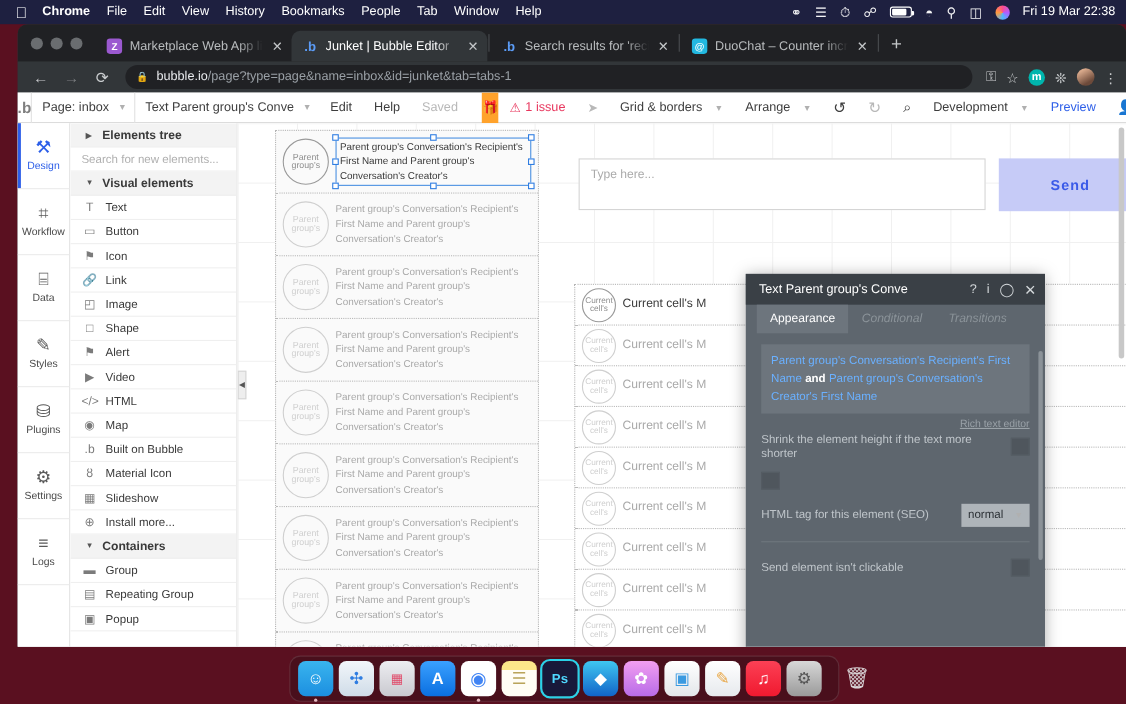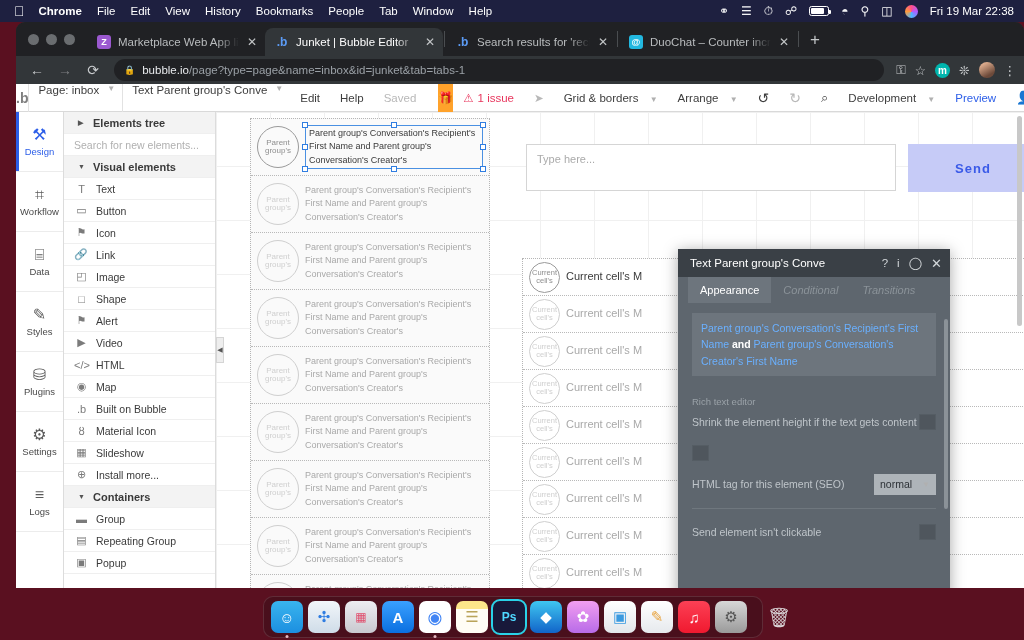--- a/index.html
+++ b/index.html
@@ -64,21 +64,21 @@
            font-size:10px; display:flex; align-items:center; justify-content:center; font-weight:bold;}
   .avatar-ph { width:16px; height:16px; border-radius:50%;
                background:linear-gradient(150deg,#d8a88a 20%,#6d4a3a 75%); }
 
   
   .bubble { position:absolute; top:84px; left:16px; width:1008px; height:504px;
             background:#fff; overflow:hidden; }
   .btoolbar { height:28px; display:flex; align-items:center;
               border-bottom:1px solid #d9d9d9; font-size:11.5px; color:#333; }
   .blogo { width:24px; text-align:center; font-size:14px; color:#7f7f7f; font-weight:bold; }
-  .tsel { display:flex; align-items:flex-start; justify-content:space-between;
+  .tsel { display:flex; align-items:center; justify-content:space-between;
           height:28px; padding:0 7px 0 9px; border-left:1px solid #e2e2e2; }
   .tsel .cap { color:#3d3d3d; white-space:nowrap; overflow:hidden; }
   .caret { color:#b0b0b0; font-size:8px; margin-left:8px; }
   .tbtn { padding:0 10px; color:#3d3d3d; white-space:nowrap; }
   .tbtn.dim { color:#b8b8b8; }
   .gift { width:22px; height:28px; background:#ffa22b; display:flex;
           align-items:center; justify-content:center; font-size:12px; }
   .issue { display:flex; align-items:center; gap:4px; color:#e8365d; padding:0 10px; white-space:nowrap;}
   .sepv { width:1px; height:28px; background:#e2e2e2; }
   .link-blue { color:#2c5ee8; }
@@ -163,21 +163,21 @@
   .pehdr .hi.close { font-size:13px; }
   .pehdr .cq { font-size:12px; }
   .petabs { display:flex; height:26px; padding-left:10px; font-size:11px; }
   .petabs div { padding:0 12px; display:flex; align-items:center; }
   .petabs .on { background:#6d757d; color:#fff; }
   .petabs .off { color:#8b9399;font-style:italic; }
   .pebody { padding:10px 14px 0 14px; }
   .dynbox { background:#6d757d; padding:7px 9px; font-size:10.5px; line-height:1.55; }
   .dynbox .blue { color:#6ab0ff; }
   .dynbox .wh { color:#fff; font-weight:bold; }
-  .rte { font-size:9.5px; color:#9aa2a8; margin-top:20px; }
+  .rte { text-align:right; font-size:9.5px; color:#9aa2a8; margin-top:4px;text-decoration:underline; }
   .orow { display:flex; align-items:center; height:31px; font-size:10.5px; color:#bfc5ca; }
   .orow .lb { flex:1; }
   .chk { width:17px; height:16px; background:#4f565d; border:1px solid #555d64; }
   .sel { width:62px; height:21px; background:#aeb4b9; color:#2c3136; font-size:10.5px;
          display:flex; align-items:center; justify-content:space-between; padding:0 6px;}
   .divline { height:1px; background:#6f777e; margin:8px 0; }
   .pescroll { position:absolute; right:2px; top:70px; width:4px; height:190px;
               background:#8b9298; border-radius:2px; }
 
   
@@ -550,21 +550,21 @@
       </div>
       <div class="pebody">
         <div class="dynbox">
           <span class="blue">Parent group's Conversation's Recipient's First Name</span>
           <span class="wh">and</span>
           <span class="blue">Parent group's Conversation's Creator's First Name</span>
         </div>
         <div class="rte">Rich text editor</div>
 
         <div class="orow">
-          <span class="lb">Shrink the element height if the text gets content</span>
+          <span class="lb">Shrink the element height if the text more shorter</span>
           <span class="chk"></span>
         </div>
         <div class="orow">
           <span class="chk"></span>
         </div>
         <div class="orow">
           <span class="lb">HTML tag for this element (SEO)</span>
           <span class="sel">
             <span>normal</span>
             <span class="caret">▼</span>

